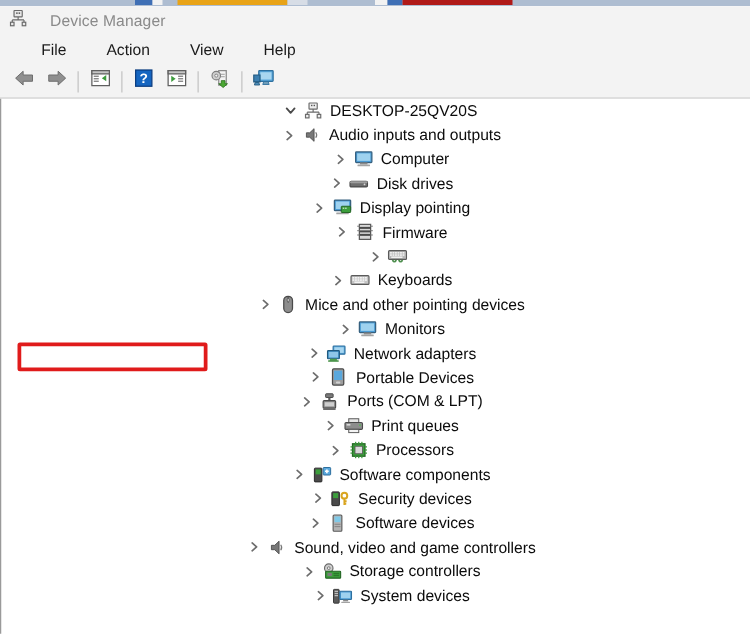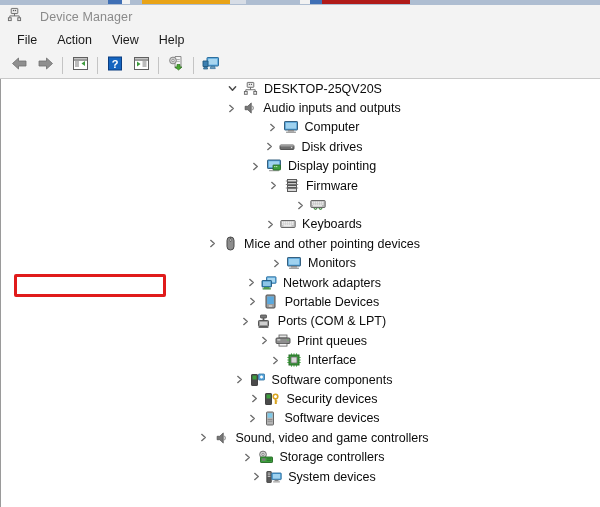--- a/index.html
+++ b/index.html
@@ -52,22 +52,22 @@
     color: #8a8a8a;
     margin-left: 18px;
     letter-spacing: .1px;
   }
 
   #menubar {
     height: 24px;
     background: #f3f3f3;
     display: flex;
     align-items: center;
-    padding-left: 8px;
-    gap: 2px;
+    padding-left: 24px;
+    gap: 14px;
   }
   .menu-item {
     font-size: 12.5px;
     color: #1a1a1a;
     padding: 2px 9px;
     cursor: default;
     white-space: nowrap;
   }
 
   #toolbar {
@@ -563,21 +563,21 @@
               <rect x="9" y="12" width="1" height="1.6"></rect>
             <rect x="0.4" y="4" width="1.6" height="1"></rect>
               <rect x="0.4" y="6.5" width="1.6" height="1"></rect>
               <rect x="0.4" y="9" width="1.6" height="1"></rect>
             <rect x="12" y="4" width="1.6" height="1"></rect>
               <rect x="12" y="6.5" width="1.6" height="1"></rect>
               <rect x="12" y="9" width="1.6" height="1"></rect>
           </g>
         </svg>
       </span>
-      <span class="node-label">Interface</span>
+      <span class="node-label">Processors</span>
     </div>
 
     <div class="tree-row child">
       <span class="expander">
         <svg width="9" height="9" viewBox="0 0 10 10">
             <path d="M3 1.5 L7 5 L3 8.5" fill="none" stroke="#6d6d6d" stroke-width="1.5" stroke-linecap="round" stroke-linejoin="round"></path>
           </svg>
       </span>
       <span class="node-icon">
         <svg width="16" height="14" viewBox="0 0 16 14">

